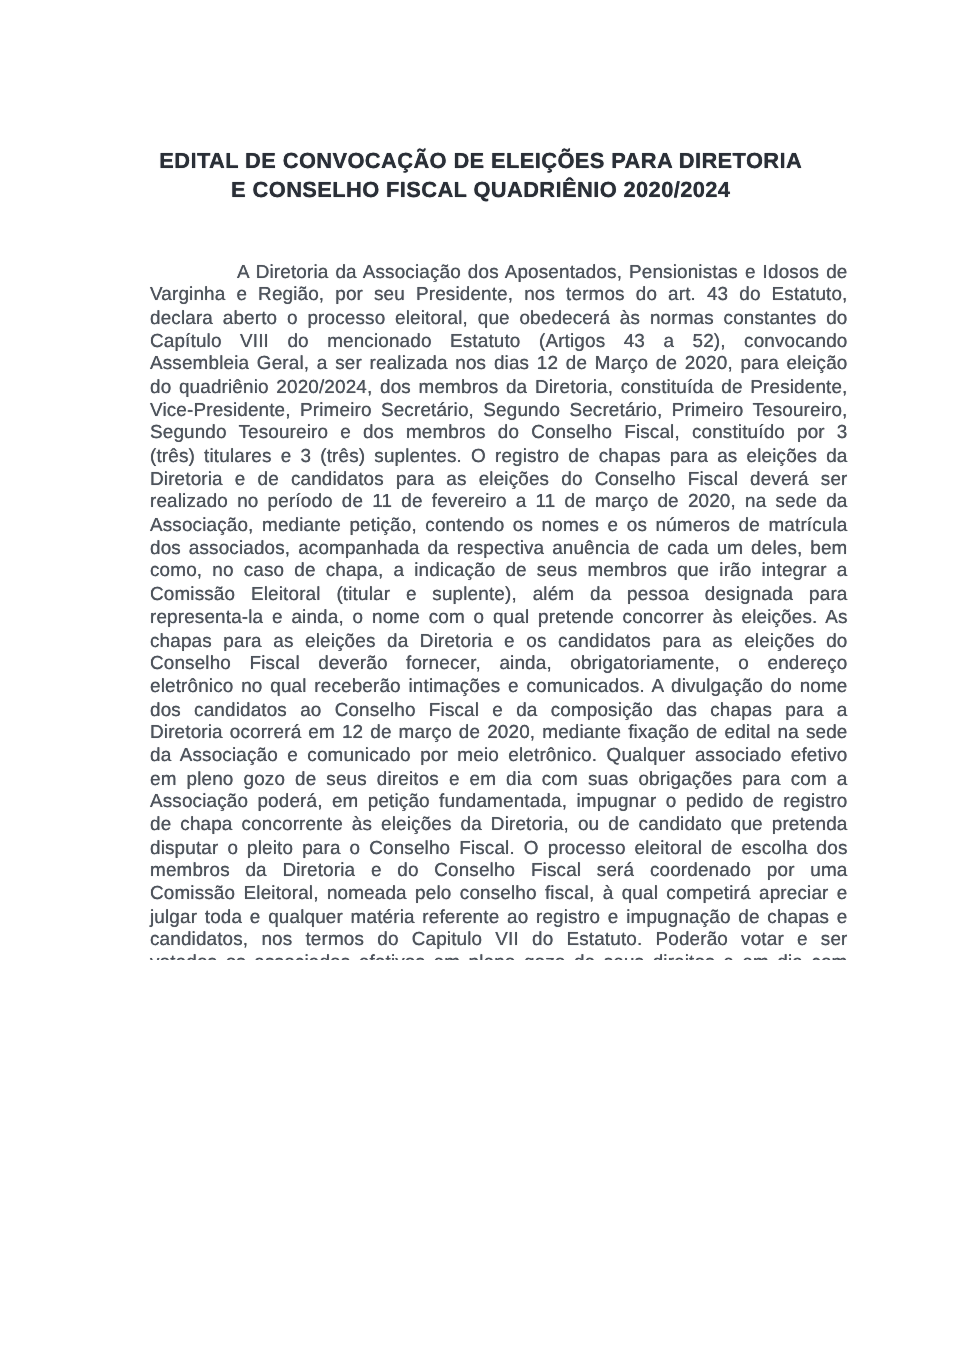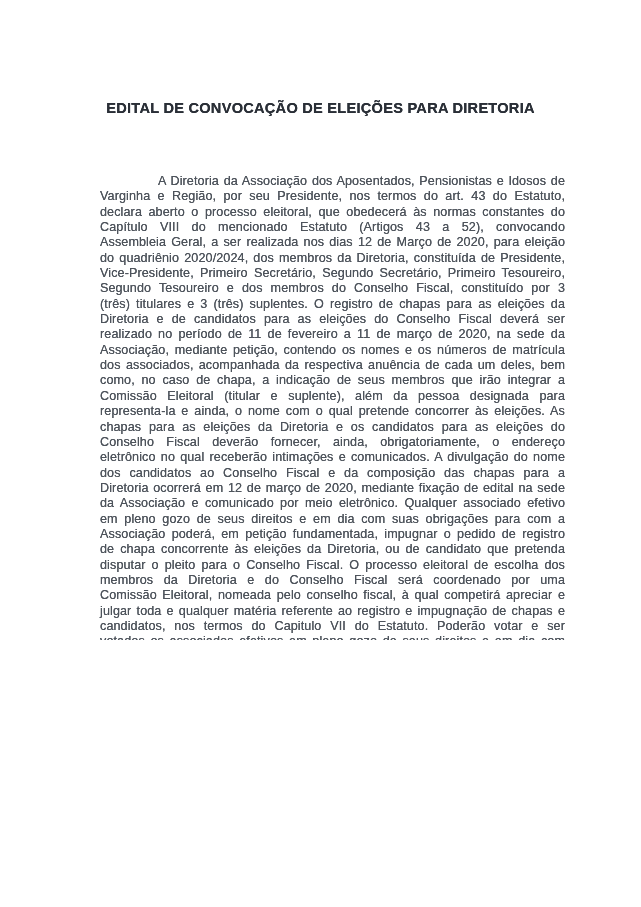--- a/index.html
+++ b/index.html
@@ -67,20 +67,21 @@
     color: var(--footer-color, #1f1f1f);
   }
 </style>
 </head>
 <body>
 
 <div class="page" style="--page-bg: #ffffff; --title-color: #2a2f37; --body-color: #4e545c; --footer-color: #1f1f1f;">
 
   <h1 class="doc-title">
     <span>EDITAL DE CONVOCAÇÃO DE ELEIÇÕES PARA DIRETORIA</span><br>
+    <span>E CONSELHO FISCAL QUADRIÊNIO 2020/2024</span>
   </h1>
 
   <p class="doc-body">A Diretoria da Associação dos Aposentados, Pensionistas e Idosos de Varginha e Região, por seu Presidente, nos termos do art. 43 do Estatuto, declara aberto o processo eleitoral, que obedecerá às normas constantes do Capítulo VIII do mencionado Estatuto (Artigos 43 a 52), convocando Assembleia Geral, a ser realizada nos dias 12 de Março de 2020, para eleição do quadriênio 2020/2024, dos membros da Diretoria, constituída de Presidente, Vice-Presidente, Primeiro Secretário, Segundo Secretário, Primeiro Tesoureiro, Segundo Tesoureiro e dos membros do Conselho Fiscal, constituído por 3 (três) titulares e 3 (três) suplentes. O registro de chapas para as eleições da Diretoria e de candidatos para as eleições do Conselho Fiscal deverá ser realizado no período de 11 de fevereiro a 11 de março de 2020, na sede da Associação, mediante petição, contendo os nomes e os números de matrícula dos associados, acompanhada da respectiva anuência de cada um deles, bem como, no caso de chapa, a indicação de seus membros que irão integrar a Comissão Eleitoral (titular e suplente), além da pessoa designada para representa-la e ainda, o nome com o qual pretende concorrer às eleições. As chapas para as eleições da Diretoria e os candidatos para as eleições do Conselho Fiscal deverão fornecer, ainda, obrigatoriamente, o endereço eletrônico no qual receberão intimações e comunicados. A divulgação do nome dos candidatos ao Conselho Fiscal e da composição das chapas para a Diretoria ocorrerá em 12 de março de 2020, mediante fixação de edital na sede da Associação e comunicado por meio eletrônico. Qualquer associado efetivo em pleno gozo de seus direitos e em dia com suas obrigações para com a Associação poderá, em petição fundamentada, impugnar o pedido de registro de chapa concorrente às eleições da Diretoria, ou de candidato que pretenda disputar o pleito para o Conselho Fiscal. O processo eleitoral de escolha dos membros da Diretoria e do Conselho Fiscal será coordenado por uma Comissão Eleitoral, nomeada pelo conselho fiscal, à qual competirá apreciar e julgar toda e qualquer matéria referente ao registro e impugnação de chapas e candidatos, nos termos do Capitulo VII do Estatuto. Poderão votar e ser votados os associados efetivos em pleno gozo de seus direitos e em dia com suas obrigações para com a Associação. O associado deverá estar filiado a Associação há pelo menos 60 dias da data de realização das eleições para votar e ser Sócio fundador ou benemérito para poder ser votado para a Diretoria e o Conselho Fiscal.</p>
 
   <p class="doc-date">Varginha 11 de Fevereiro de 2020</p>
 
   <div class="doc-signature">
     <div>Miguel Geraldi Fiscal</div>
     <div>Tesoureiro</div>
   </div>

